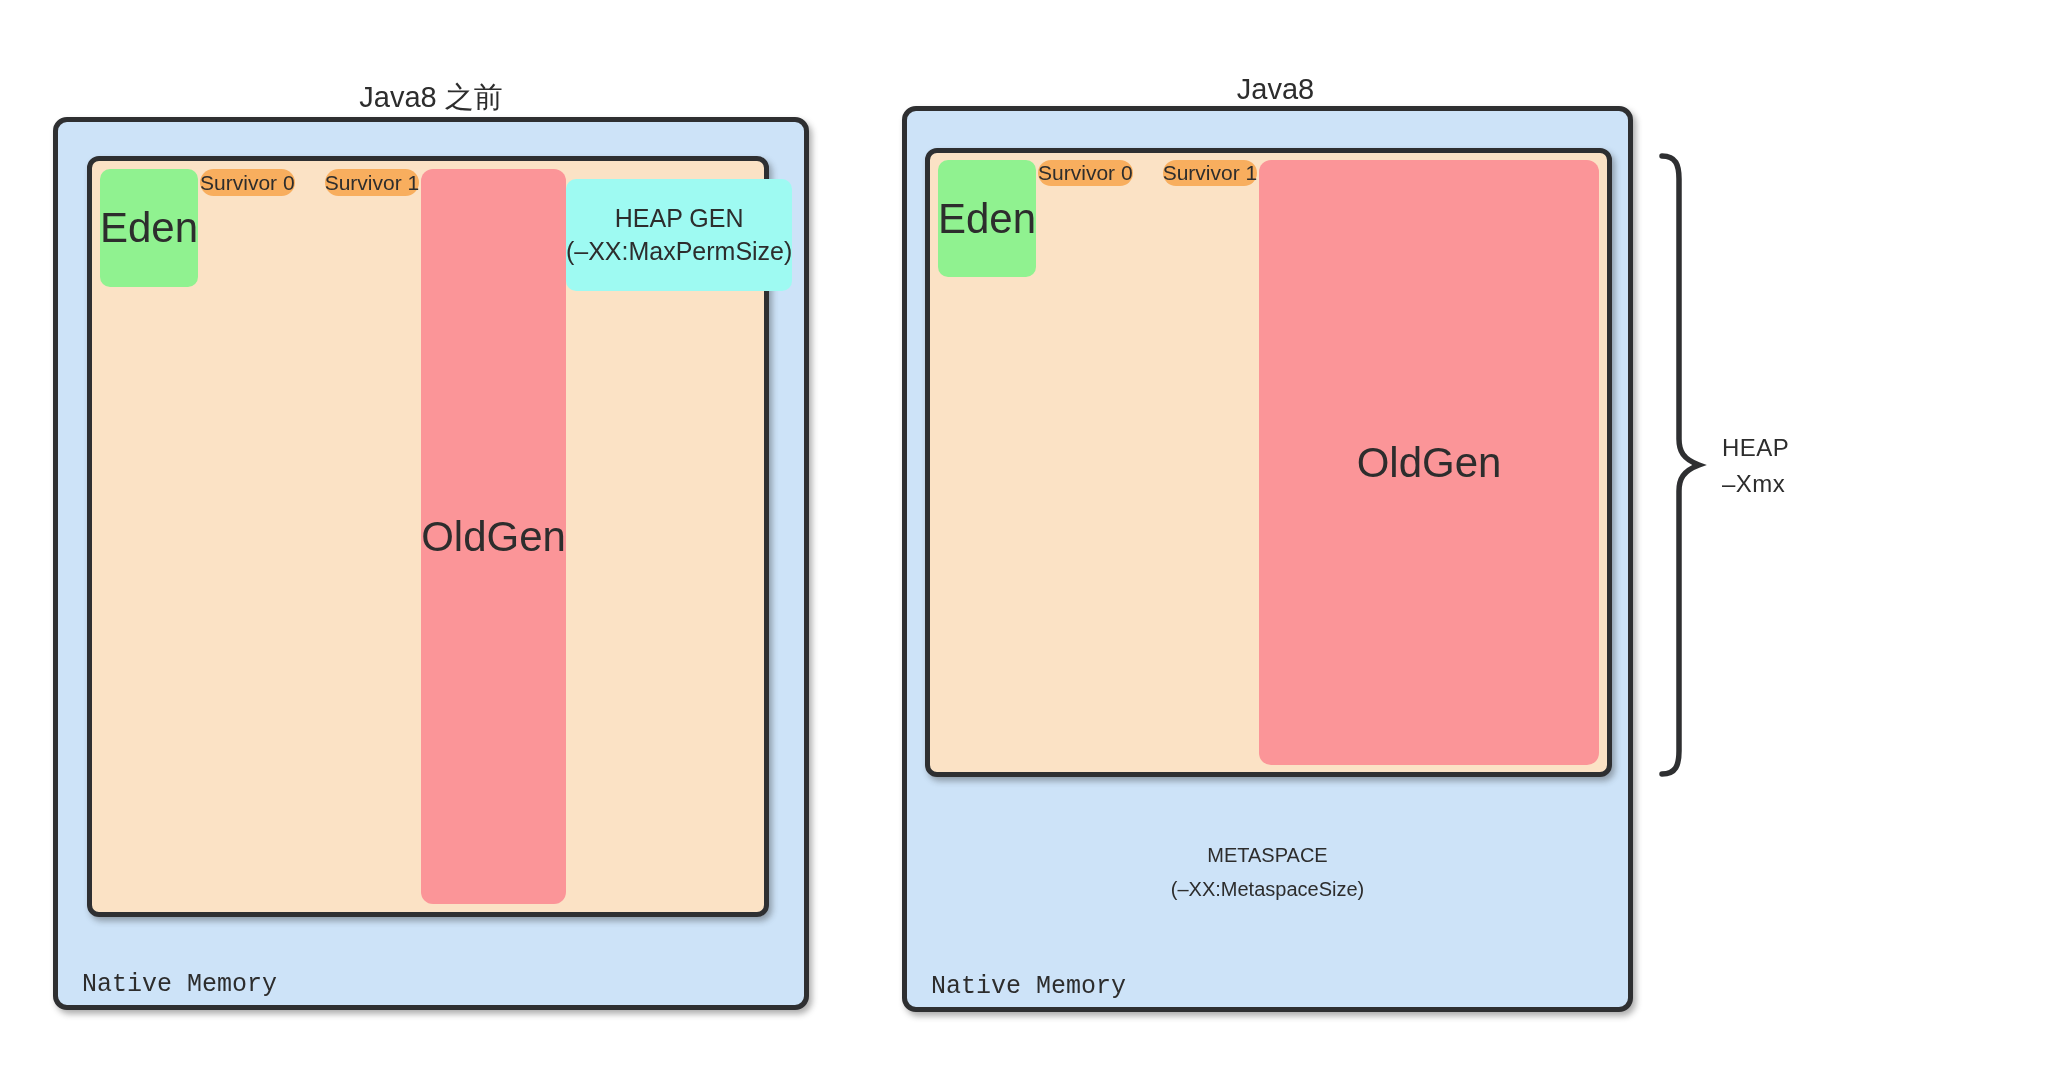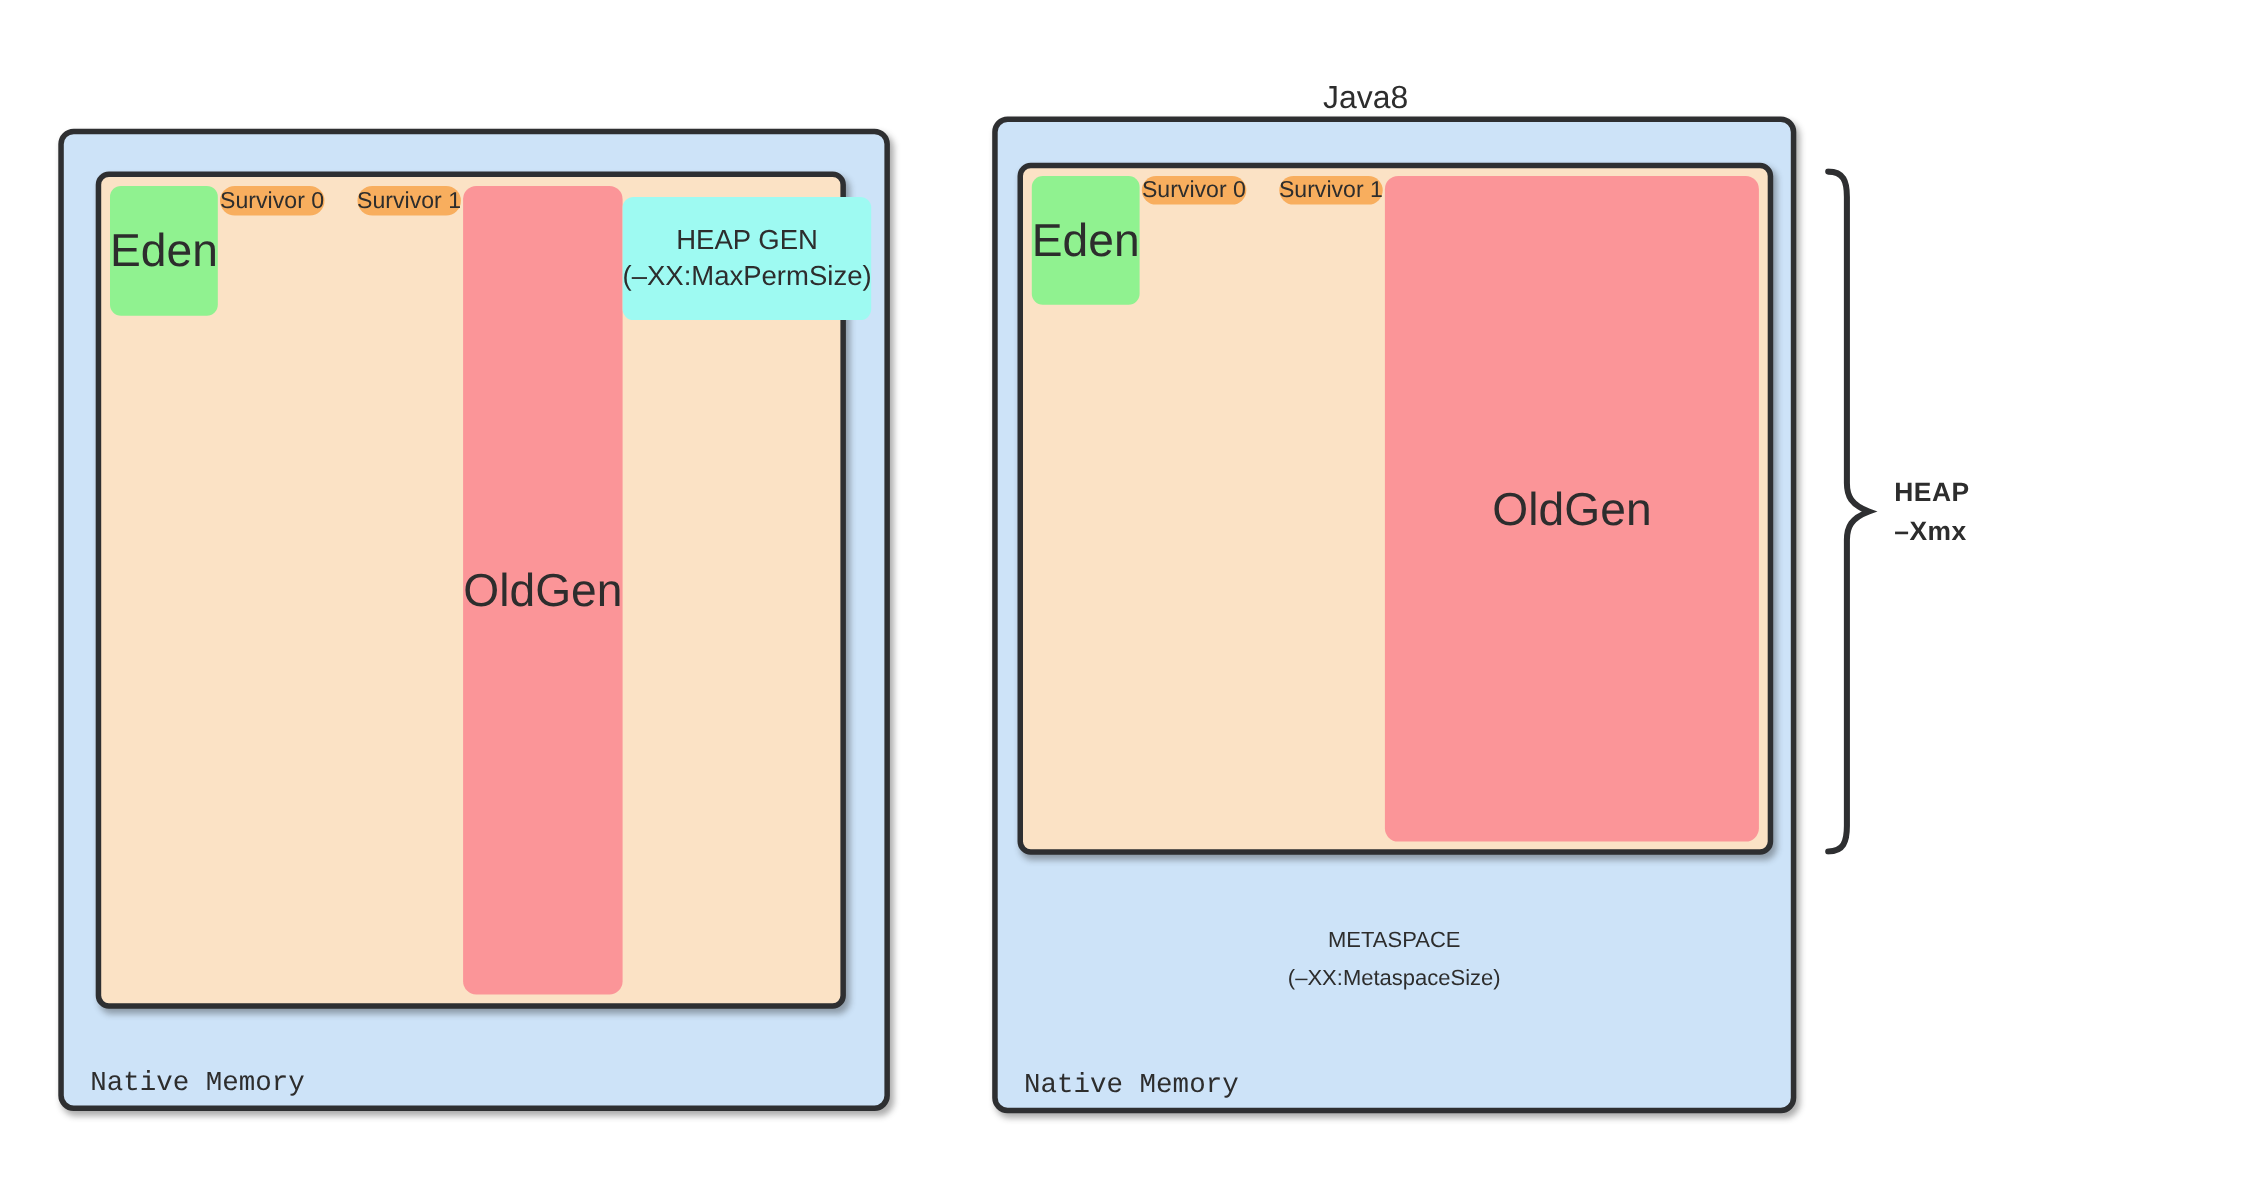--- a/index.html
+++ b/index.html
@@ -28,21 +28,21 @@
   }
   .panel-title{
     position:absolute;
     text-align:center;
     font-size:29px;
     font-weight:500;
     color:var(--text);
     line-height:34px;
   }
   .title-left{ left:53px; width:756px; top:80px; }
-  .title-right{ left:876px; width:731px; top:72px; }
+  .title-right{ left:910px; width:731px; top:72px; }
 
   .outer-box{
     position:absolute;
     background:var(--native-memory-fill);
     border:5px solid var(--border);
     border-radius:14px;
     box-shadow:3px 4px 6px rgba(40,40,40,0.38);
   }
   .outer-left{ left:53px; top:117px; width:756px; height:893px; }
   .outer-right{ left:902px; top:106px; width:731px; height:906px; }
@@ -132,31 +132,32 @@
   .brace-svg path{
     fill:none;
     stroke:var(--border);
     stroke-width:5.5;
     stroke-linecap:round;
   }
   .heap-annotation{
     position:absolute;
     left:1722px; top:430px;
     font-size:24px;
-    font-weight:700;
+    font-weight:400;
     line-height:36px;
     letter-spacing:0.5px;
     color:var(--text);
   }
 </style>
 </head>
 <body>
 
 <div class="canvas">
 
+  <div class="panel-title title-left">Java8 之前</div>
 
   <div class="outer-box outer-left">
     <div class="native-label">Native Memory</div>
   </div>
 
   <div class="inner-box inner-left">
     <div class="region eden eden-left">Eden</div>
     <div class="dashline"></div>
     <div class="survivor-row row-left">
       <div class="survivor">Survivor 0</div>

